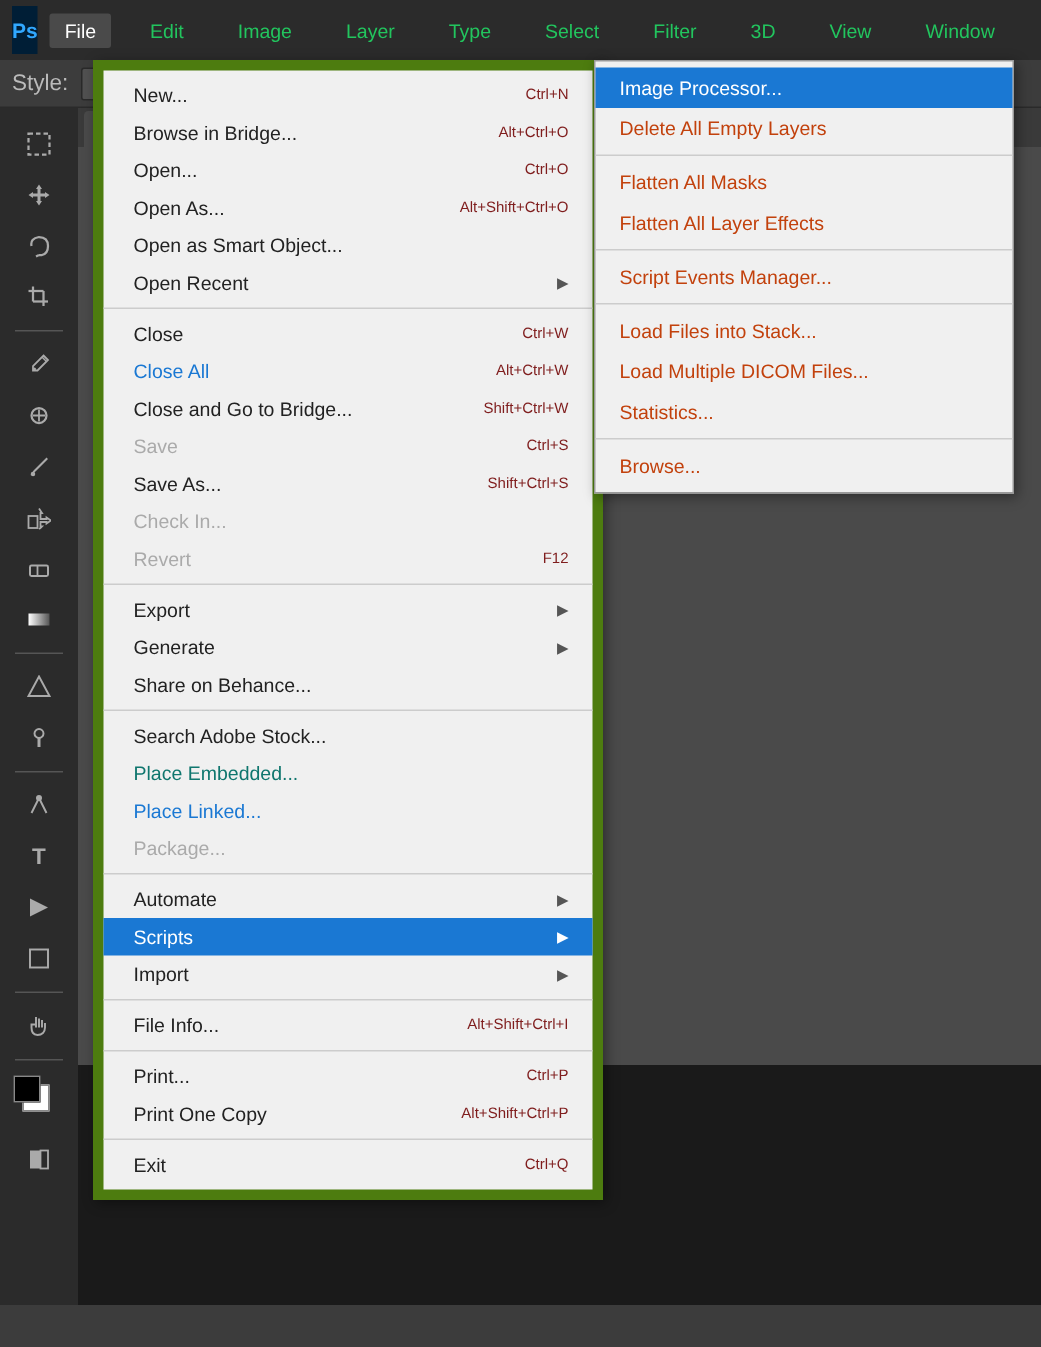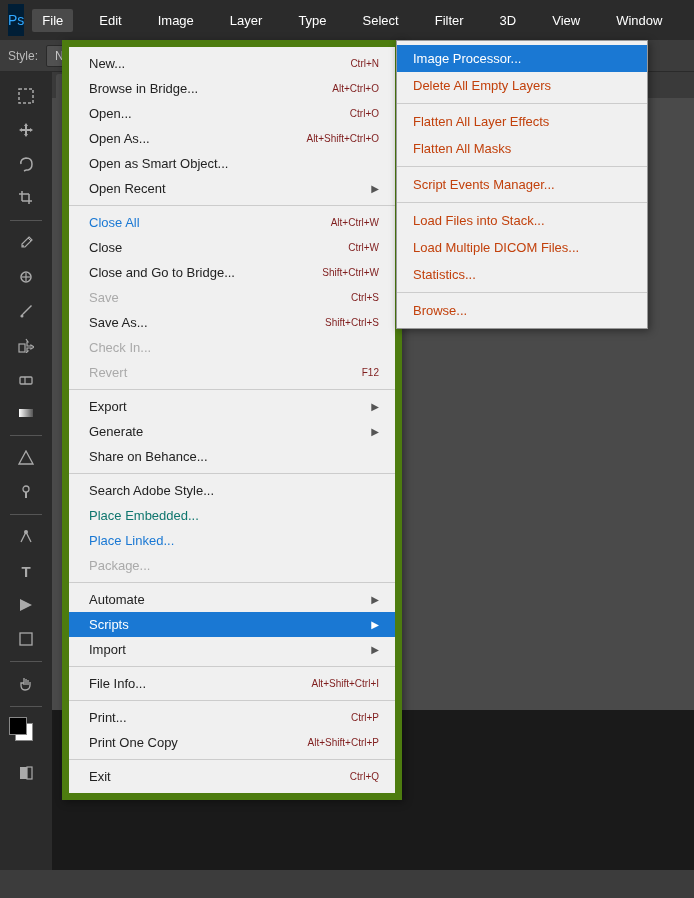--- a/index.html
+++ b/index.html
@@ -24,31 +24,31 @@
       z-index: 100;
     }
     .ps-logo {
       width: 32px;
       height: 32px;
       background: #001e36;
       display: flex;
       align-items: center;
       justify-content: center;
       margin-right: 8px;
-      font-weight: normal;
+      font-weight: bold;
       color: #31a8ff;
       font-size: 14px;
     }
     .menu-items {
       display: flex;
       align-items: flex-start;
       gap: 16px;
     }
     .menu-item {
-      color: #ffffff;
+      color: #22c55e;
       padding: 4px 10px;
       cursor: pointer;
       border-radius: 2px;
       font-size: 13px;
     }
     .menu-item:hover, .menu-item.active {
       background: #444;
     }
     .menu-item.active {
       background: #4a4a4a;
@@ -58,21 +58,21 @@
     
     .options-bar {
       background: #3c3c3c;
       height: 32px;
       border-bottom: 1px solid #2a2a2a;
       display: flex;
       align-items: center;
       padding: 0 8px;
       gap: 8px;
     }
-    .options-bar-label { color: #bbb; font-size: 12px; }
+    .options-bar-label { color: #bbb; font-size: 15px; }
     .options-bar-select {
       background: #515151;
       border: 1px solid #2a2a2a;
       color: #ccc;
       font-size: 12px;
       padding: 2px 4px;
       border-radius: 2px;
       width: 80px;
     }
     .options-bar-input {
@@ -219,21 +219,21 @@
 
     
     .scripts-submenu {
       position: absolute;
       top: 40px;
       left: 396px;
       background: #f0f0f0;
       border: 1px solid #999;
       box-shadow: 2px 2px 8px rgba(0,0,0,0.4);
       z-index: 201;
-      width: 252px;
+      width: 280px;
       padding: 4px 0;
     }
     .submenu-item {
       display: flex;
       align-items: center;
       padding: 6px 16px;
       cursor: pointer;
       color: #c2410c;
       font-size: 13px;
       white-space: nowrap;
@@ -437,26 +437,26 @@
     <span class="item-label">Open as Smart Object...</span>
   </div>
   <div class="dropdown-item">
     <span class="item-label">Open Recent</span>
     <span class="arrow">▶</span>
   </div>
 
   <div class="dropdown-separator"></div>
 
   <div class="dropdown-item">
+    <span class="item-label">Close</span>
+    <span class="shortcut">Ctrl+W</span>
+  </div>
+  <div class="dropdown-item">
     <span class="item-label" style="color:#1a78d3;">Close All</span>
     <span class="shortcut">Alt+Ctrl+W</span>
-  </div>
-  <div class="dropdown-item">
-    <span class="item-label">Close</span>
-    <span class="shortcut">Ctrl+W</span>
   </div>
   <div class="dropdown-item">
     <span class="item-label">Close and Go to Bridge...</span>
     <span class="shortcut">Shift+Ctrl+W</span>
   </div>
   <div class="dropdown-item disabled">
     <span class="item-label">Save</span>
     <span class="shortcut">Ctrl+S</span>
   </div>
   <div class="dropdown-item">
@@ -481,21 +481,21 @@
     <span class="item-label">Generate</span>
     <span class="arrow">▶</span>
   </div>
   <div class="dropdown-item">
     <span class="item-label">Share on Behance...</span>
   </div>
 
   <div class="dropdown-separator"></div>
 
   <div class="dropdown-item">
-    <span class="item-label">Search Adobe Style...</span>
+    <span class="item-label">Search Adobe Stock...</span>
   </div>
   <div class="dropdown-item">
     <span class="item-label" style="color:#0f766e;">Place Embedded...</span>
   </div>
   <div class="dropdown-item">
     <span class="item-label" style="color:#1a78d3;">Place Linked...</span>
   </div>
   <div class="dropdown-item disabled">
     <span class="item-label">Package...</span>
   </div>
@@ -543,25 +543,25 @@
 
 <div class="scripts-submenu">
   <div class="submenu-item highlighted">
     <span>Image Processor...</span>
   </div>
   <div class="submenu-item">
     <span>Delete All Empty Layers</span>
   </div>
   <div class="submenu-separator"></div>
   <div class="submenu-item">
+    <span>Flatten All Masks</span>
+  </div>
+  <div class="submenu-item">
     <span>Flatten All Layer Effects</span>
   </div>
-  <div class="submenu-item">
-    <span>Flatten All Masks</span>
-  </div>
   <div class="submenu-separator"></div>
   <div class="submenu-item">
     <span>Script Events Manager...</span>
   </div>
   <div class="submenu-separator"></div>
   <div class="submenu-item">
     <span>Load Files into Stack...</span>
   </div>
   <div class="submenu-item">
     <span>Load Multiple DICOM Files...</span>

